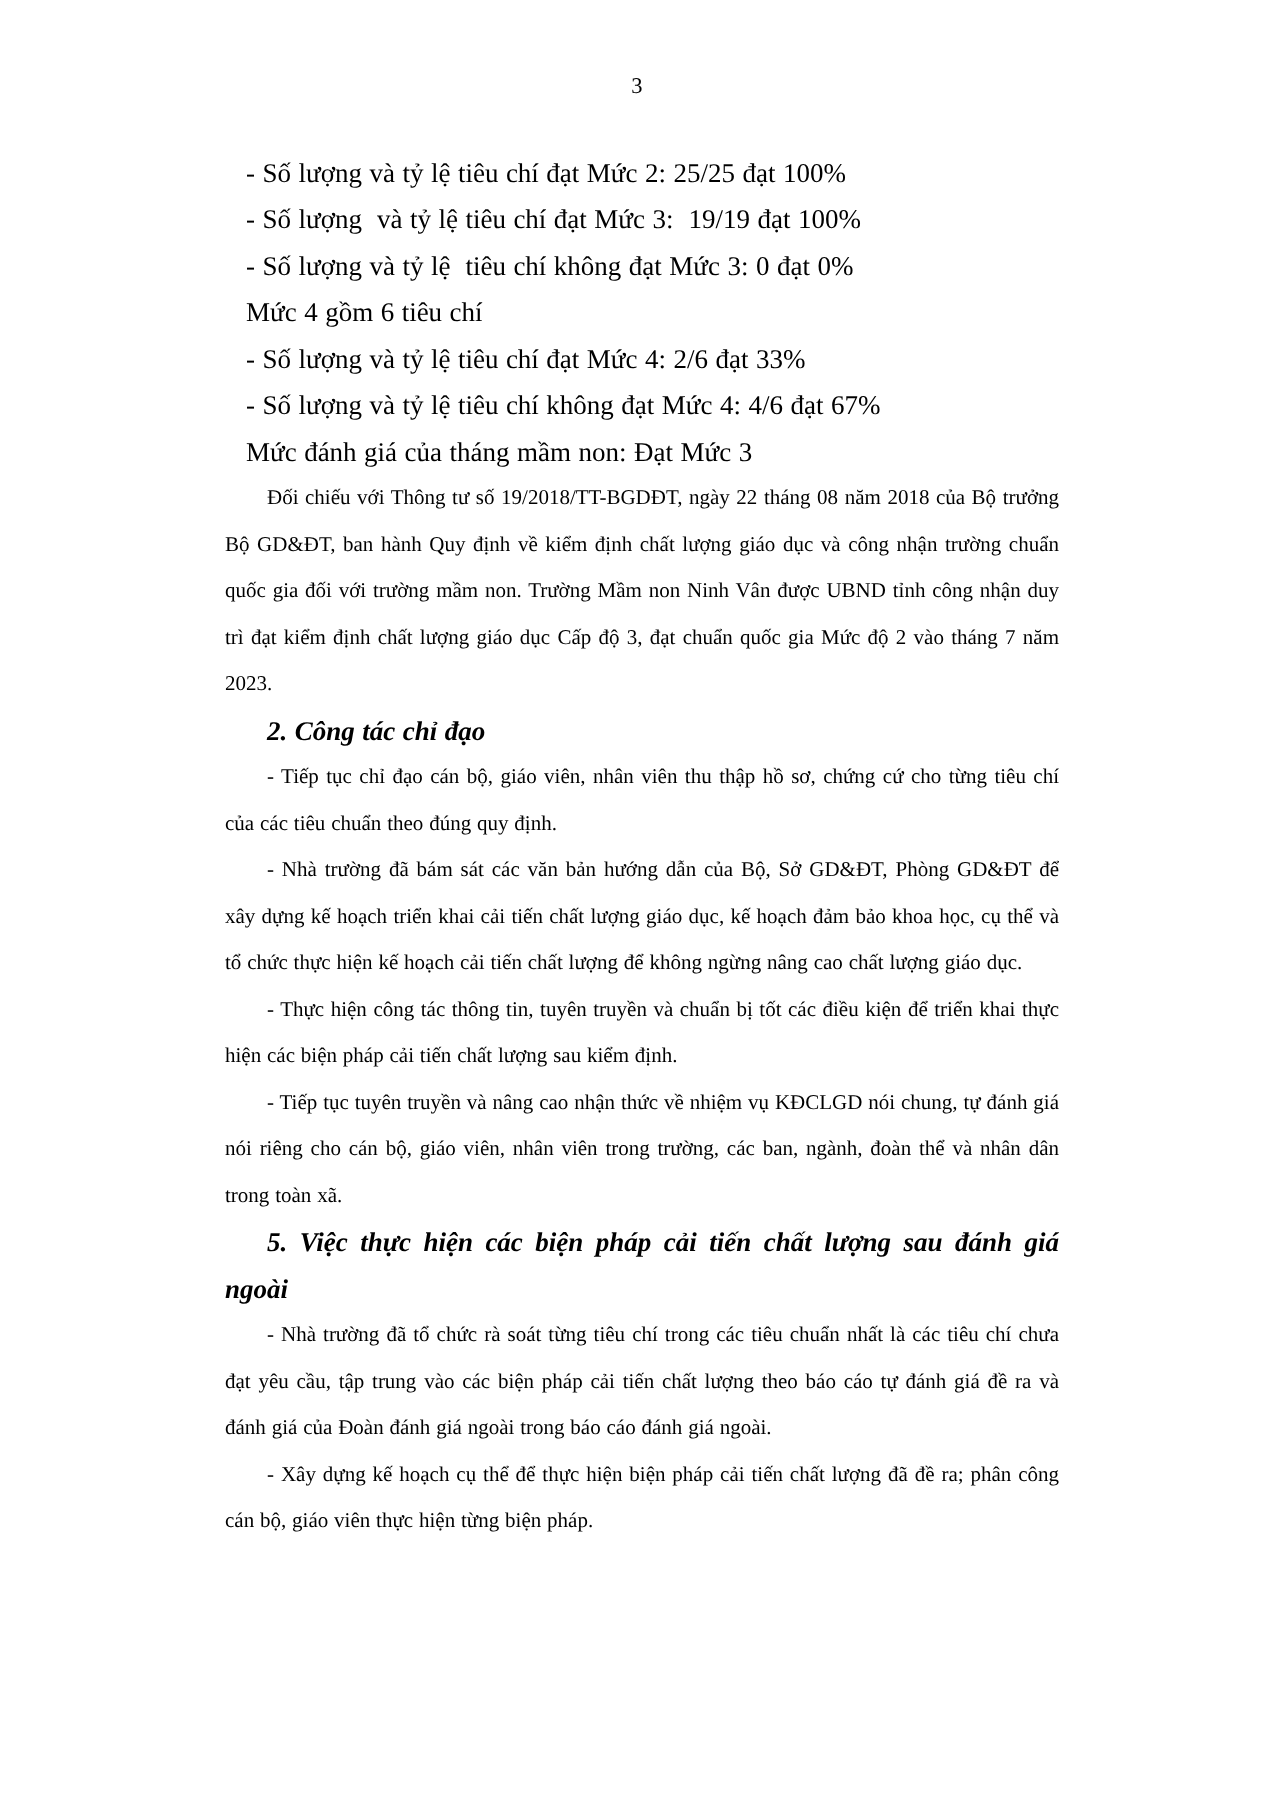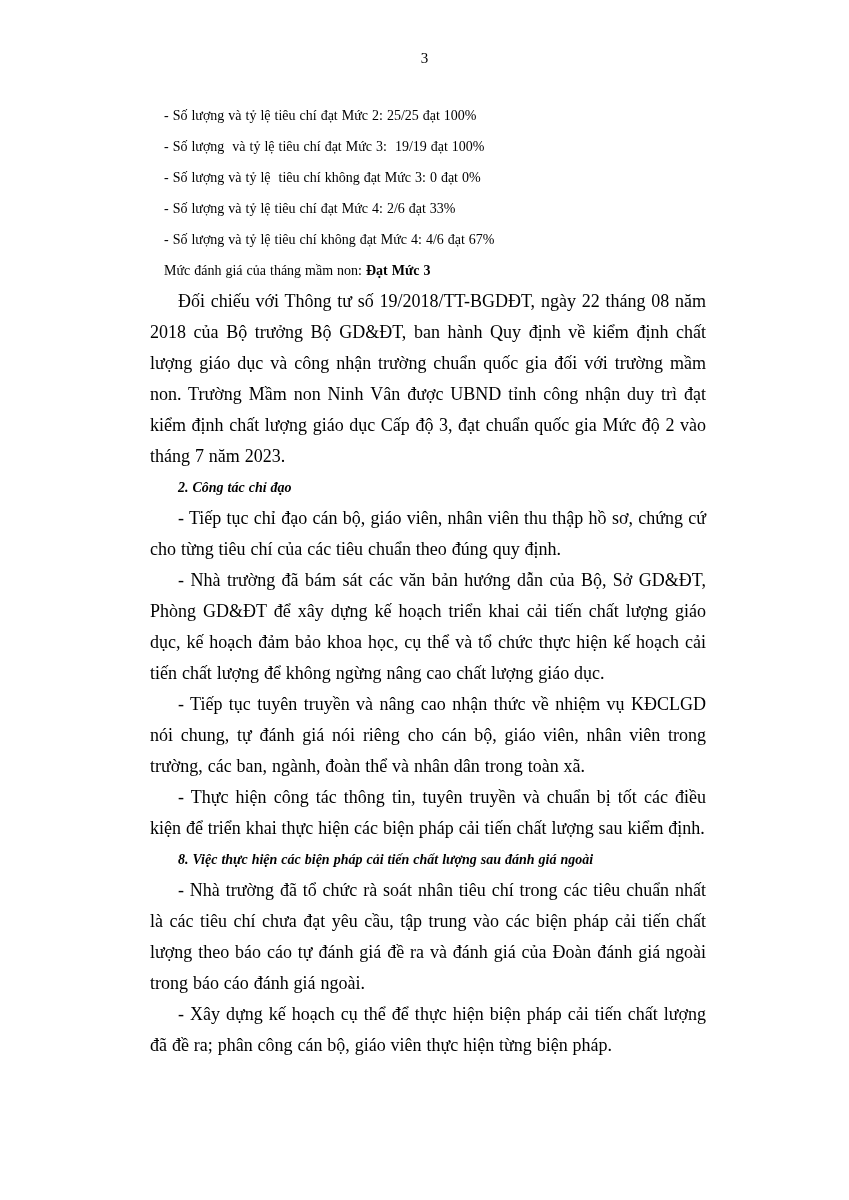--- a/index.html
+++ b/index.html
@@ -25,71 +25,72 @@
     font-size: 15px;
     font-family: "Liberation Serif", "DejaVu Serif", serif;
   }
   .body-block {
     position: absolute;
     top: 100px;
     left: 150px;
     width: 556px;
   }
   .line {
-    font-size: 14px;
+    font-size: 18px;
     line-height: 31px;
     text-align: justify;
     text-justify: inter-word;
     white-space: pre-wrap;
     word-spacing: 0.5px;
   }
   .dash {
     text-indent: 14px;
   }
   .heading {
     text-indent: 28px;
     font-weight: bold;
     font-style: italic;
   }
   .para {
-    font-size: 18px;
+    font-size: 14px;
     line-height: 31px;
     text-align: justify;
     text-indent: 28px;
     text-align-last: left;
     word-spacing: 0.4px;
   }
   .inline-bold {
-    font-weight: bold;
+    font-weight: normal;
   }
 </style>
 </head>
 <body>
 
 <div class="page">
 
   <div class="page-number">3</div>
 
   <div class="body-block">
 
     <div class="line dash">- Số lượng và tỷ lệ tiêu chí đạt Mức 2: 25/25 đạt 100%</div>
     <div class="line dash">- Số lượng  và tỷ lệ tiêu chí đạt Mức 3:  19/19 đạt 100%</div>
     <div class="line dash">- Số lượng và tỷ lệ  tiêu chí không đạt Mức 3: 0 đạt 0%</div>
+    <div class="line dash">Mức 4 gồm 6 tiêu chí</div>
     <div class="line dash">- Số lượng và tỷ lệ tiêu chí đạt Mức 4: 2/6 đạt 33%</div>
     <div class="line dash">- Số lượng và tỷ lệ tiêu chí không đạt Mức 4: 4/6 đạt 67%</div>
 
     <div class="line dash"><span>Mức đánh giá của tháng mầm non: </span><span class="inline-bold">Đạt Mức 3</span></div>
 
     <div class="para">Đối chiếu với Thông tư số 19/2018/TT-BGDĐT, ngày 22 tháng 08 năm 2018 của Bộ trưởng Bộ GD&amp;ĐT, ban hành Quy định về kiểm định chất lượng giáo dục và công nhận trường chuẩn quốc gia đối với trường mầm non. Trường Mầm non Ninh Vân được UBND tỉnh công nhận duy trì đạt kiểm định chất lượng giáo dục Cấp độ 3, đạt chuẩn quốc gia Mức độ 2 vào tháng 7 năm 2023.</div>
 
     <div class="line heading">2. Công tác chỉ đạo</div>
     <div class="para">- Tiếp tục chỉ đạo cán bộ, giáo viên, nhân viên thu thập hồ sơ, chứng cứ cho từng tiêu chí của các tiêu chuẩn theo đúng quy định.</div>
     <div class="para">- Nhà trường đã bám sát các văn bản hướng dẫn của Bộ, Sở GD&amp;ĐT, Phòng GD&amp;ĐT để xây dựng kế hoạch triển khai cải tiến chất lượng giáo dục, kế hoạch đảm bảo khoa học, cụ thể và tổ chức thực hiện kế hoạch cải tiến chất lượng để không ngừng nâng cao chất lượng giáo dục.</div>
 
+    <div class="para">- Thực hiện công tác thông tin, tuyên truyền và chuẩn bị tốt các điều kiện để triển khai thực hiện các biện pháp cải tiến chất lượng sau kiểm định.</div>
     <div class="para">- Tiếp tục tuyên truyền và nâng cao nhận thức về nhiệm vụ KĐCLGD nói chung, tự đánh giá nói riêng cho cán bộ, giáo viên, nhân viên trong trường, các ban, ngành, đoàn thể và nhân dân trong toàn xã.</div>
-    <div class="para">- Thực hiện công tác thông tin, tuyên truyền và chuẩn bị tốt các điều kiện để triển khai thực hiện các biện pháp cải tiến chất lượng sau kiểm định.</div>
 
-    <div class="line heading">8. Việc thực hiện các biện pháp cải tiến chất lượng sau đánh giá ngoài</div>
-    <div class="para">- Nhà trường đã tổ chức rà soát nhân tiêu chí trong các tiêu chuẩn nhất là các tiêu chí chưa đạt yêu cầu, tập trung vào các biện pháp cải tiến chất lượng theo báo cáo tự đánh giá đề ra và đánh giá của Đoàn đánh giá ngoài trong báo cáo đánh giá ngoài.</div>
+    <div class="line heading">5. Việc thực hiện các biện pháp cải tiến chất lượng sau đánh giá ngoài</div>
+    <div class="para">- Nhà trường đã tổ chức rà soát từng tiêu chí trong các tiêu chuẩn nhất là các tiêu chí chưa đạt yêu cầu, tập trung vào các biện pháp cải tiến chất lượng theo báo cáo tự đánh giá đề ra và đánh giá của Đoàn đánh giá ngoài trong báo cáo đánh giá ngoài.</div>
     <div class="para">- Xây dựng kế hoạch cụ thể để thực hiện biện pháp cải tiến chất lượng đã đề ra; phân công cán bộ, giáo viên thực hiện từng biện pháp.</div>
 
   </div>
 </div>
 
 </body></html>

